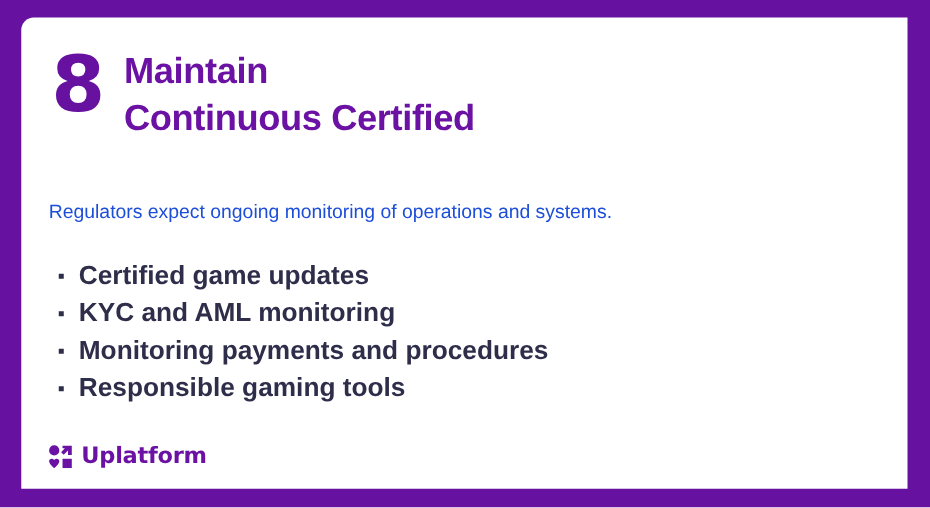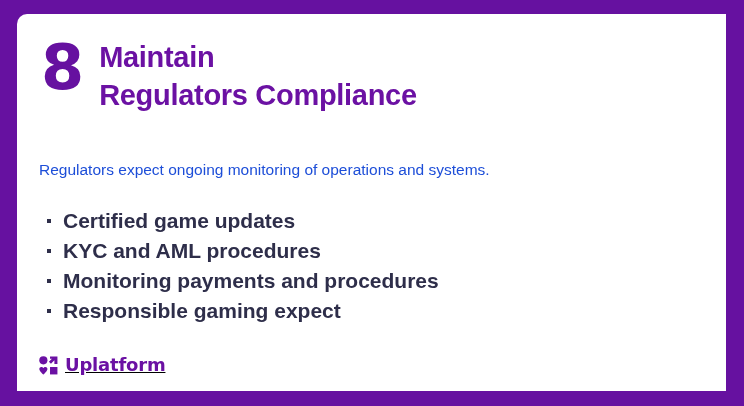--- a/index.html
+++ b/index.html
@@ -113,21 +113,20 @@
     font-family: "Liberation Sans", sans-serif;
   }
 
   
   #logo {
     position: absolute;
     left: 22px;
     top: 341px;
     display: flex;
     align-items: center;
-    text-decoration: underline;
   }
 
   #logo-mark {
     width: 19px;
     height: 19px;
     margin-right: 7px;
     flex: none;
     display: block;
   }
 
@@ -143,42 +142,42 @@
 </head>
 <body>
 
 <div id="slide">
   <div id="canvas">
 
     <div id="heading-block">
       <div id="step-number">8</div>
       <div id="heading-lines">
         <div class="heading-line">Maintain</div>
-        <div class="heading-line">Regulators Compliance</div>
+        <div class="heading-line">Continuous Certified</div>
       </div>
     </div>
 
     <div id="subtitle">Regulators expect ongoing monitoring of operations and systems.</div>
 
     <ul id="bullet-list">
       <li class="bullet-item">
         <span class="bullet-marker"></span>
         <span class="bullet-text">Certified game updates</span>
       </li>
       <li class="bullet-item">
         <span class="bullet-marker"></span>
-        <span class="bullet-text">KYC and AML procedures</span>
+        <span class="bullet-text">KYC and AML monitoring</span>
       </li>
       <li class="bullet-item">
         <span class="bullet-marker"></span>
         <span class="bullet-text">Monitoring payments and procedures</span>
       </li>
       <li class="bullet-item">
         <span class="bullet-marker"></span>
-        <span class="bullet-text">Responsible gaming expect</span>
+        <span class="bullet-text">Responsible gaming tools</span>
       </li>
     </ul>
 
     <div id="logo">
       <svg id="logo-mark" viewBox="0 0 20 20">
         <circle cx="4.6" cy="4.6" r="4.3" fill="#6b11a3"></circle>
         <path d="M11.6 0.6 H19.4 V8.4 H16.2 L16.2 4.6 L12.6 8.2 L10.4 6.0 L13.6 2.8 H11.6 Z" fill="#6b11a3"></path>
         <path d="M4.6 19.6 C4.6 19.6 0.3 16.0 0.3 13.7 C0.3 12.4 1.3 11.5 2.5 11.5 C3.4 11.5 4.2 12.0 4.6 12.7 C5.0 12.0 5.8 11.5 6.7 11.5 C7.9 11.5 8.9 12.4 8.9 13.7 C8.9 16.0 4.6 19.6 4.6 19.6 Z" fill="#6b11a3"></path>
         <rect x="11.6" y="11.6" width="7.8" height="7.8" fill="#6b11a3"></rect>
       </svg>

